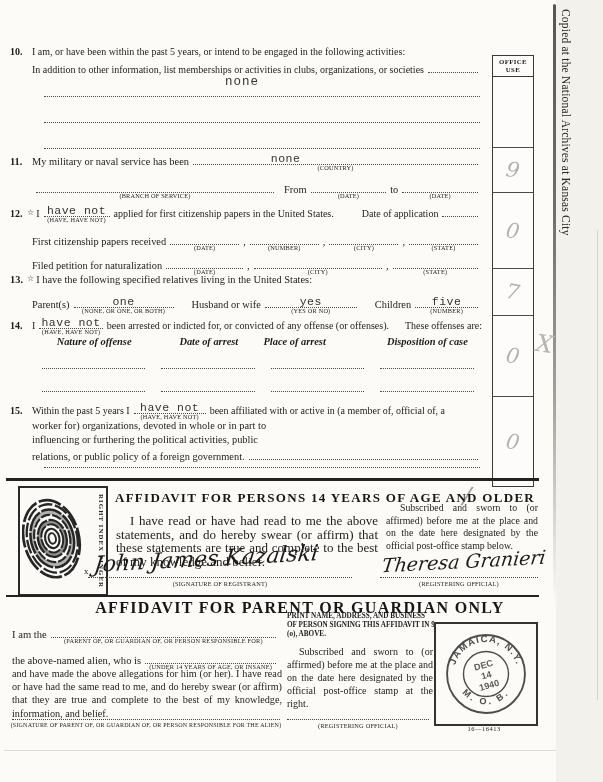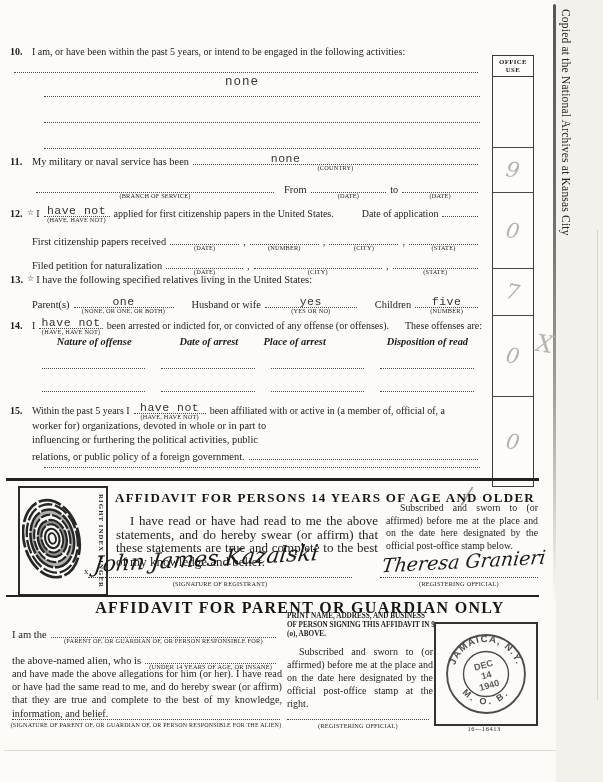--- a/index.html
+++ b/index.html
@@ -79,20 +79,21 @@
   <div class="bottom-edge"></div>
   <div class="margin-note">Copied at the National Archives at Kansas City</div>
 
   <div class="form">
 
     <div class="row tight" style="top:46px">
       <span class="num">10.</span>
       <span class="lbl">I am, or have been within the past 5 years, or intend to be engaged in the following activities:</span>
     </div>
     <div class="row tight" style="top:61px">
+      <span class="ind lbl">In addition to other information, list memberships or activities in clubs, organizations, or societies</span>
       <span class="blank grow"></span>
     </div>
     <div class="typed" style="left:215px;top:75px">none</div>
     <div class="dline" style="top:96px"></div>
     <div class="dline" style="top:122px"></div>
     <div class="dline" style="top:148px"></div>
 
     <div class="row" style="top:153px">
       <span class="num">11.</span>
       <span class="lbl">My military or naval service has been</span>
@@ -191,21 +192,21 @@
         <span class="ans">have not</span>
         <span class="cap">(HAVE, HAVE NOT)</span>
       </span>
       <span class="lbl">been arrested or indicted for, or convicted of any offense (or offenses).</span>
       <span class="lbl" style="margin-left:16px">These offenses are:</span>
     </div>
     <div class="row" style="top:336px;left:24px">
       <span class="ital" style="flex:1.1;text-align:center">Nature of offense</span>
       <span class="ital" style="flex:1;text-align:center">Date of arrest</span>
       <span class="ital" style="flex:1;">Place of arrest</span>
-      <span class="ital" style="flex:1;text-align:center">Disposition of read</span>
+      <span class="ital" style="flex:1;text-align:center">Disposition of case</span>
     </div>
     <div class="row" style="top:357px;left:24px">
       <span class="blank" style="flex:1.1;margin:0 8px"></span>
       <span class="blank" style="flex:1;margin:0 8px"></span>
       <span class="blank" style="flex:1;margin:0 8px"></span>
       <span class="blank" style="flex:1;margin:0 8px"></span>
     </div>
     <div class="row" style="top:380px;left:24px">
       <span class="blank" style="flex:1.1;margin:0 8px"></span>
       <span class="blank" style="flex:1;margin:0 8px"></span>

